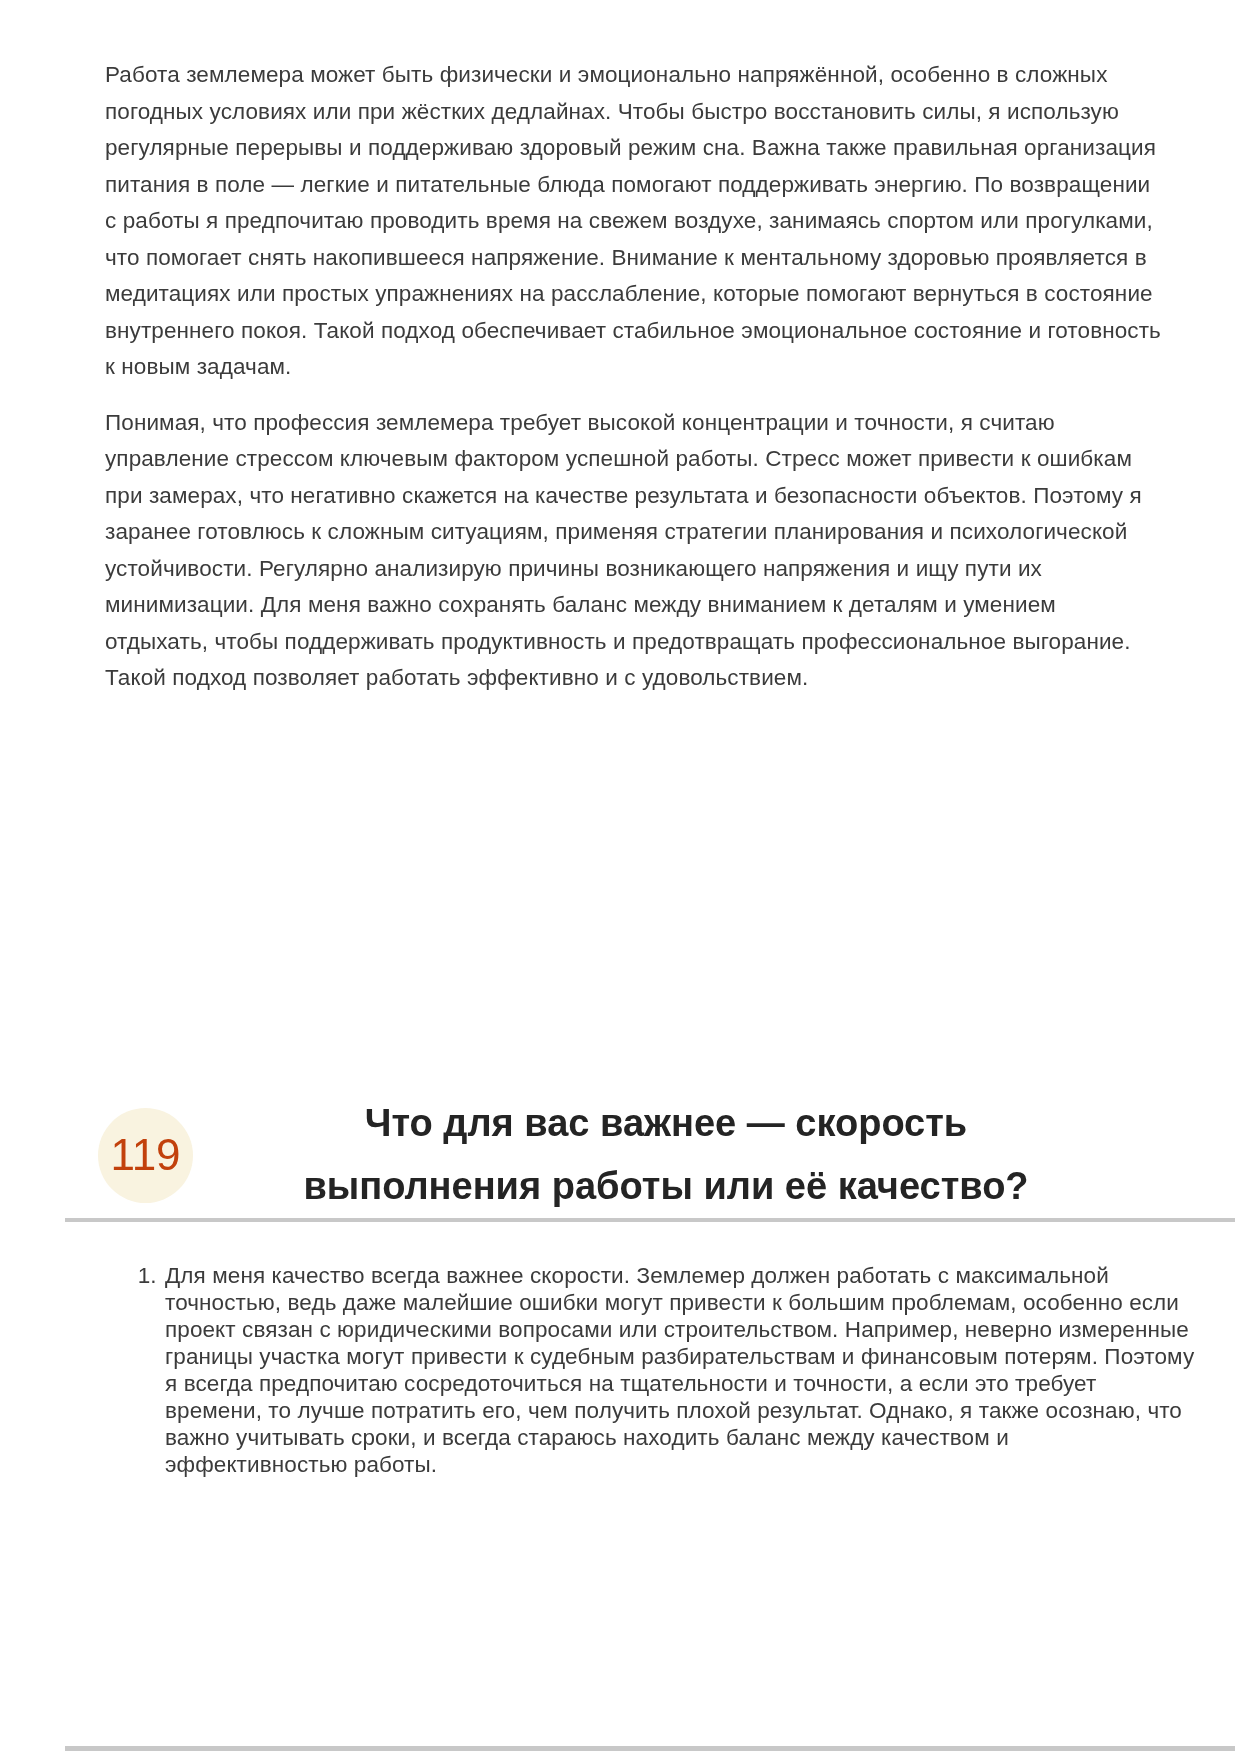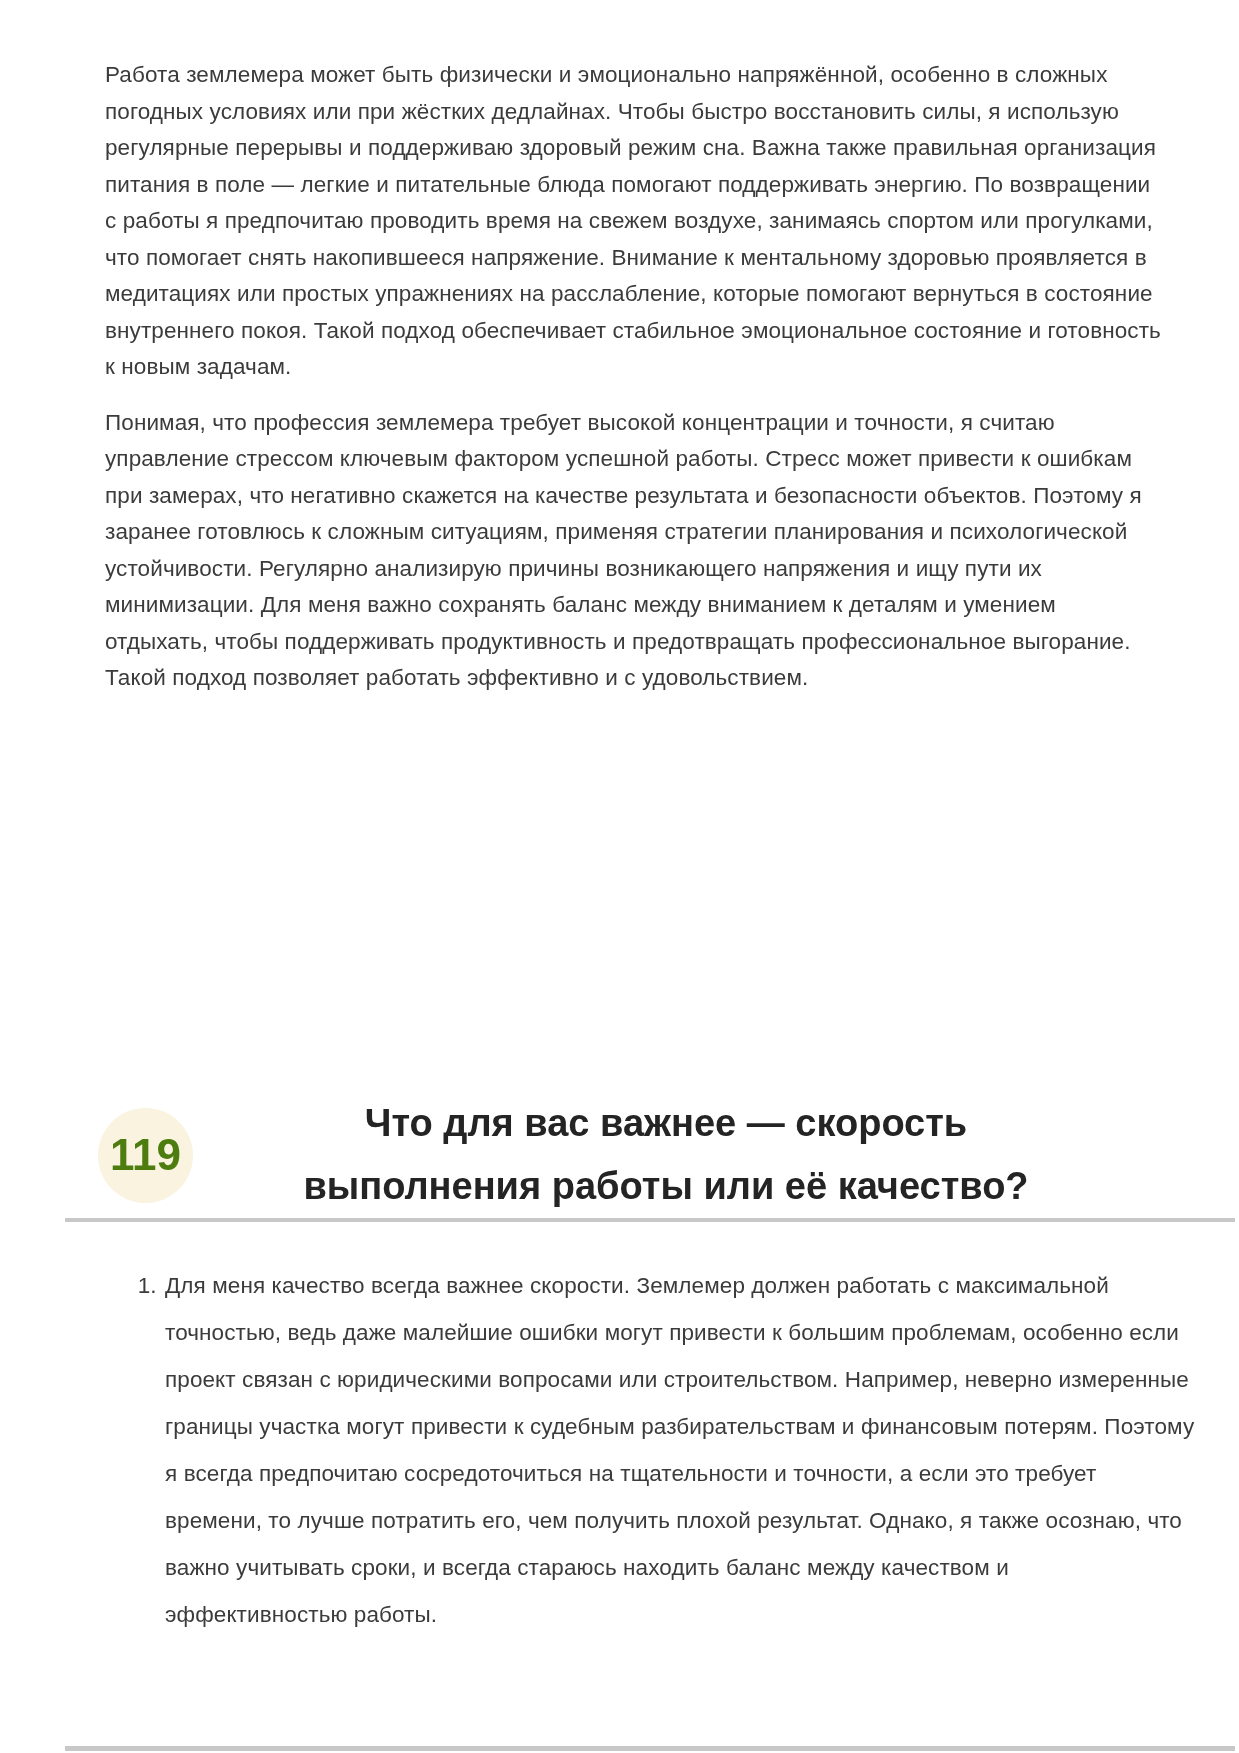--- a/index.html
+++ b/index.html
@@ -41,22 +41,22 @@
     width: 95px;
     height: 95px;
     border-radius: 50%;
     background: #f9f3e0;
     display: flex;
     align-items: center;
     justify-content: center;
   }
   .q-badge span {
     font-size: 44px;
-    font-weight: 700;
-    color: #4d7c0f;
+    font-weight: 400;
+    color: #c2410c;
     letter-spacing: 0;
   }
   .q-title {
     margin: 0;
     max-width: 832px;
     font-size: 38px;
     line-height: 63px;
     font-weight: 700;
     color: #242424;
     letter-spacing: 0;
@@ -71,21 +71,21 @@
   .header-divider {
     margin-top: 0;
   }
   .answer-list {
     margin: 40px 0 0 0;
     padding: 0 0 0 58px;
     max-width: 1090px;
     box-sizing: border-box;
   }
   .answer-list li {
-    line-height: 47px;
+    line-height: 27px;
     padding-left: 2px;
   }
   .bottom-divider {
     position: absolute;
     left: 35px;
     right: 34px;
     bottom: 2px;
     height: 5px;
     margin: 0;
   }

